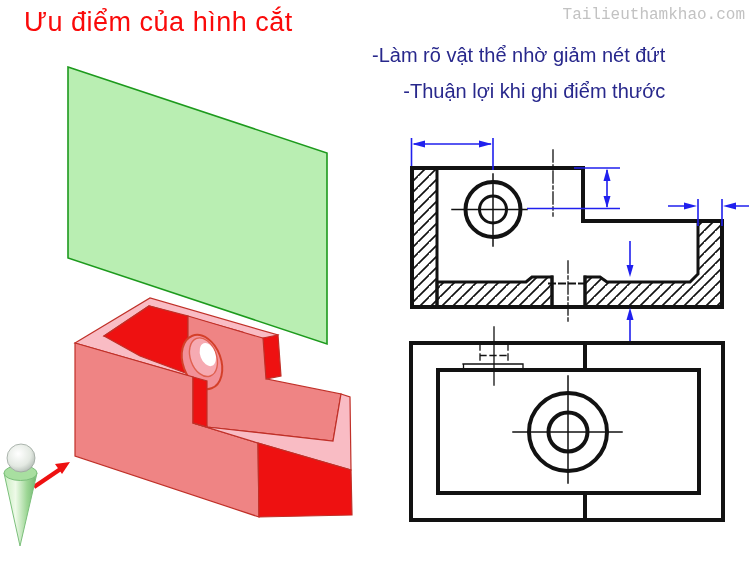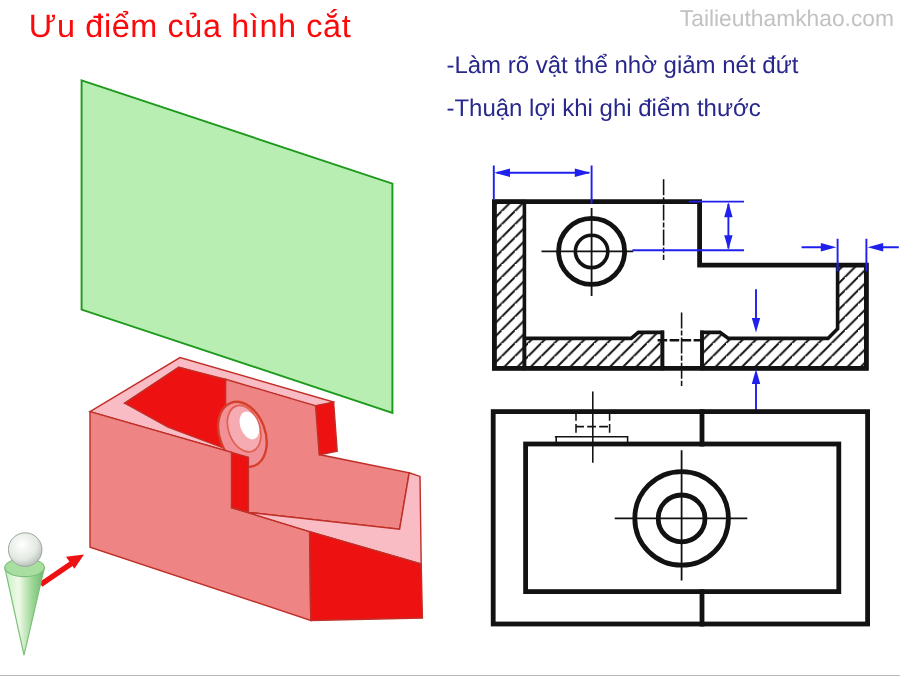--- a/index.html
+++ b/index.html
@@ -12,29 +12,29 @@
     --c-object-pink:#ef8484;
     --c-object-light-pink:#f9bcc4;
     --c-plane-green:#b9eeb2;
     --c-plane-border-green:#1d9a1d;
     --c-cone-green:#8fd48f;
     --c-background:#ffffff;
   }
   html,body{margin:0;padding:0;background:#888;}
   .slide{
     position:relative;width:750px;height:563px;background:var(--c-background);
-    overflow:hidden;font-family:"Liberation Sans",sans-serif;
+    overflow:hidden;font-family:"Liberation Sans",sans-serif;text-align:right;
   }
   .page-title{
     position:absolute;left:24px;top:7px;font-size:27px;letter-spacing:.5px;
     color:var(--c-title);white-space:nowrap;
   }
   .watermark{
-    position:absolute;right:5px;top:6px;font-size:19px;
-    color:var(--c-watermark);text-shadow:1px 1px 0 #ffffff;white-space:nowrap;
+    position:absolute;right:5px;top:6px;font-size:16px;
+    color:var(--c-watermark);text-shadow:1px 1px 0 #ffffff;white-space:nowrap;font-family:Liberation Mono, monospace;
   }
   .bullets{
     position:absolute;left:372px;top:37px;color:var(--c-bullet-text);
     font-size:20px;line-height:36px;white-space:nowrap;
   }
   svg.scene{position:absolute;left:0;top:0;}
   
   .ln{stroke:var(--c-drawing-black);fill:none;stroke-linecap:square;}
   .w4{stroke-width:4;} .w3{stroke-width:3;} .w2{stroke-width:2;} .w15{stroke-width:1.5;} .w13{stroke-width:1.3;}
   .dashdot{stroke-dasharray:12 3 3 3;}

